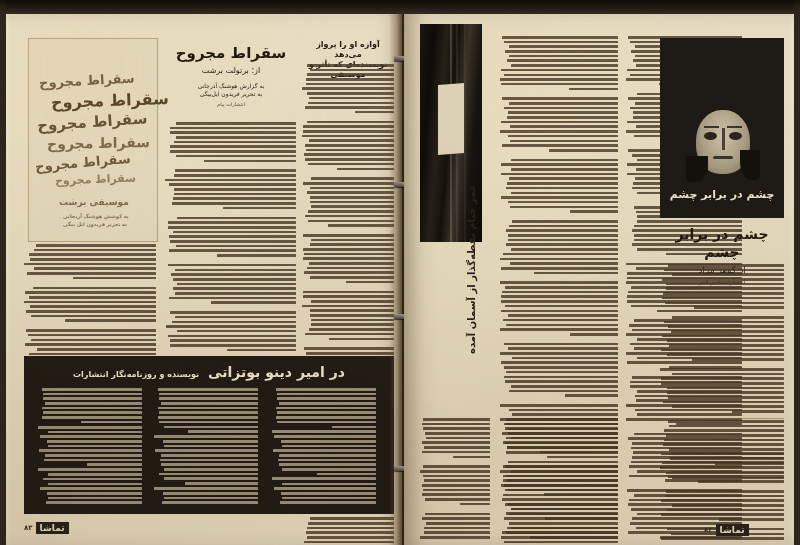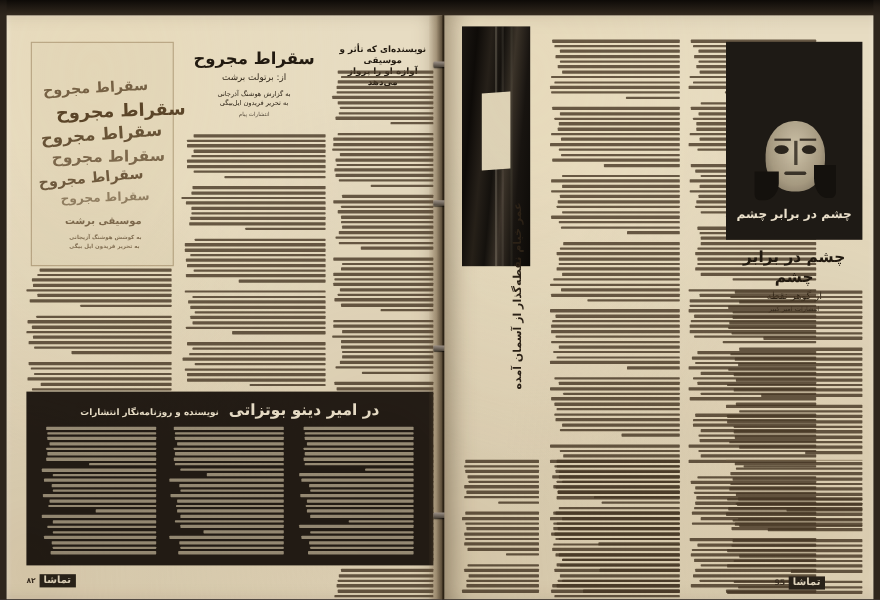--- a/index.html
+++ b/index.html
@@ -227,22 +227,22 @@
             <div class="ln" style="width: 98.6699%;"></div>
             <div class="ln" style="width: 97.0869%;"></div>
             <div class="ln" style="width: 94.7327%;"></div>
             <div class="ln" style="width: 99.4137%;"></div>
             <div class="ln" style="width: 90.1522%;"></div>
             <div class="ln" style="width: 95.9947%;"></div>
           </div>
       </div>
 
       <div class="col" style="left:296px;top:26px;width:92px;">
+        <div class="headline" style="font-size:8px;">آوازه او را پرواز می‌دهد</div>
         <div class="headline" style="font-size:8px;">نویسنده‌ای که تأثر و موسیقی</div>
-        <div class="headline" style="font-size:8px;">آوازه او را پرواز می‌دهد</div>
       </div>
       <div class="col" style="left:296px;top:50px;width:92px;">
         <div class="lines" id="lx-side">
             <div class="ln" style="width: 95.1033%;"></div>
             <div class="ln" style="width: 91.4031%;"></div>
             <div class="ln" style="width: 94.8599%;"></div>
             <div class="ln" style="width: 95.9542%;"></div>
             <div class="ln" style="width: 95.3245%;"></div>
             <div class="ln" style="width: 99.9674%;"></div>
             <div class="ln" style="width: 94.6827%;"></div>
@@ -696,21 +696,21 @@
           <div class="nose" style="left:26px;top:18px;height:22px;"></div>
           <div class="mouth" style="left:17px;top:46px;width:20px;"></div>
         </div>
         <div class="hair" style="left:26px;top:118px;width:22px;height:26px;border-radius:0 0 60% 20%;"></div>
         <div class="hair" style="left:80px;top:112px;width:20px;height:30px;border-radius:0 0 20% 60%;"></div>
         <div class="ct" style="top:150px;font-size:11px;">چشم در برابر چشم</div>
       </div>
 
       <div class="col" style="left:256px;top:212px;width:124px;">
         <div class="headline" style="font-size:14px;">چشم در برابر چشم</div>
-        <div class="subhead" style="font-size:9px;margin-top:3px;">از گوهر نقطه</div>
+        <div class="subhead" style="font-size:9px;margin-top:3px;">از گوهر مراد</div>
         <div class="subhead" style="font-size:6px;margin-top:2px;opacity:.85;">انتشارات امیر کبیر</div>
       </div>
 
       <div class="col" style="left:256px;top:250px;width:124px;">
         <div class="lines" id="rx-third">
             <div class="ln" style="width: 93.5871%;"></div>
             <div class="ln" style="width: 96.727%;"></div>
             <div class="ln" style="width: 90.1537%;"></div>
             <div class="ln" style="width: 98.6005%;"></div>
             <div class="ln" style="width: 95.043%;"></div>
@@ -839,17 +839,17 @@
             <div class="ln" style="width: 97.0187%;"></div>
             <div class="ln" style="width: 91.9792%;"></div>
             <div class="ln" style="width: 94.0869%;"></div>
             <div class="ln" style="width: 94.6566%;"></div>
             <div class="ln" style="width: 99.8652%;"></div>
           </div>
         </div>
 
       <div class="footer-badge" style="left:300px;top:510px;">
         <span class="badge-box" style="font-size:9px;">تماشا</span>
-        <span class="badge-num" style="font-size:7px;">95</span>
+        <span class="badge-num" style="font-size:7px;">۸۳</span>
       </div>
     </div>
   </div>
 </div>
 
 </body></html>

